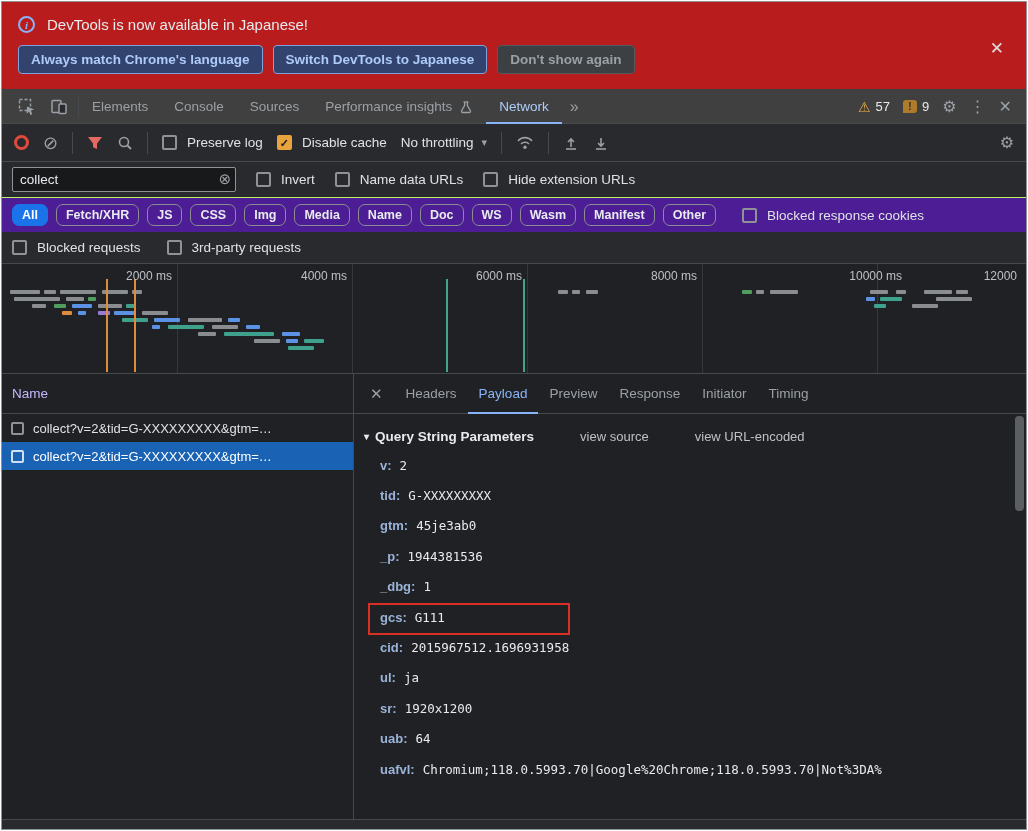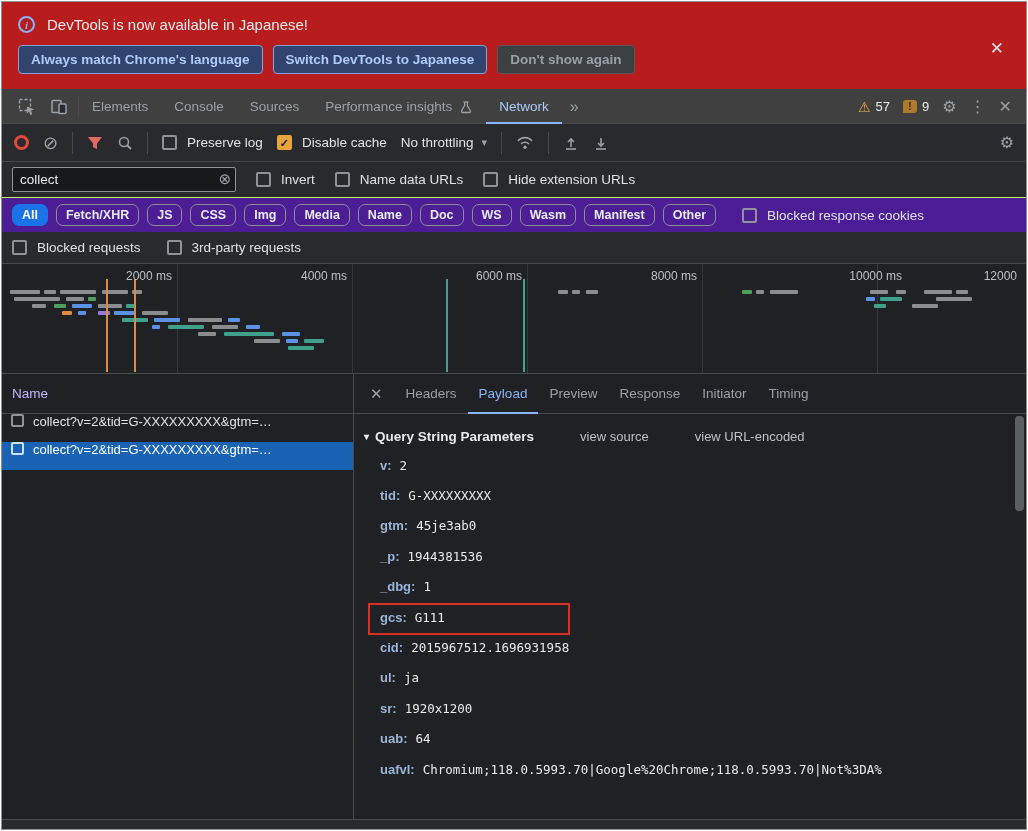--- a/index.html
+++ b/index.html
@@ -59,21 +59,21 @@
   
   .overview { height: 110px; background: #202124; border-bottom: 1px solid #47494d; position: relative; overflow: hidden; text-decoration: underline; }
   .ov-label { position: absolute; top: 5px; color: #bdc1c6; font-size: 12px; transform: translateX(calc(-100% - 5px)); white-space: nowrap; z-index: 2; }
   .ov-grid { position: absolute; top: 0; bottom: 0; width: 1px; background: #35383b; }
   .ov-bar { position: absolute; height: 4px; border-radius: 1px; }
   .ov-event { position: absolute; top: 15px; bottom: 1px; width: 2px; }
   
   .split { height: 445px; display: flex; }
   .left-panel { width: 352px; border-right: 1px solid #47494d; display: flex; flex-direction: column; background: #202124; }
   .name-header { height: 40px; line-height: 40px; padding: 0 10px; border-bottom: 1px solid #47494d; font-size: 13.5px; color: #c4b5fd; }
-  .req-row { height: 28px; display: flex; align-items: flex-start; gap: 9px; padding: 0 9px; font-size: 13px; color: #dfe1e5; }
+  .req-row { height: 28px; display: flex; align-items: center; gap: 9px; padding: 0 9px; font-size: 13px; color: #dfe1e5; }
   .req-row .cbox { width: 13px; height: 13px; border-width: 2px; }
   .req-row.selected { background: #1a63b4; color: #fff; }
   .req-row.selected .cbox { border-color: #cfe0f5; }
   .req-name { overflow: hidden; text-overflow: ellipsis; white-space: nowrap; }
   .right-panel { flex: 1; display: flex; flex-direction: column; background: #202124; position: relative; min-width: 0; }
   .detail-tabs { height: 40px; border-bottom: 1px solid #47494d; display: flex; align-items: center; padding: 0 4px; }
   .detail-close { color: #9aa0a6; font-size: 15px; padding: 0 12px; }
   .dtab { height: 40px; display: flex; align-items: center; padding: 0 11px; color: #9aa0a6; font-size: 13.5px; }
   .dtab.active { color: #8ab4f8; box-shadow: inset 0 -2px 0 #8ab4f8; }
   .payload { flex: 1; padding: 8px 0 0 10px; overflow: hidden; }

